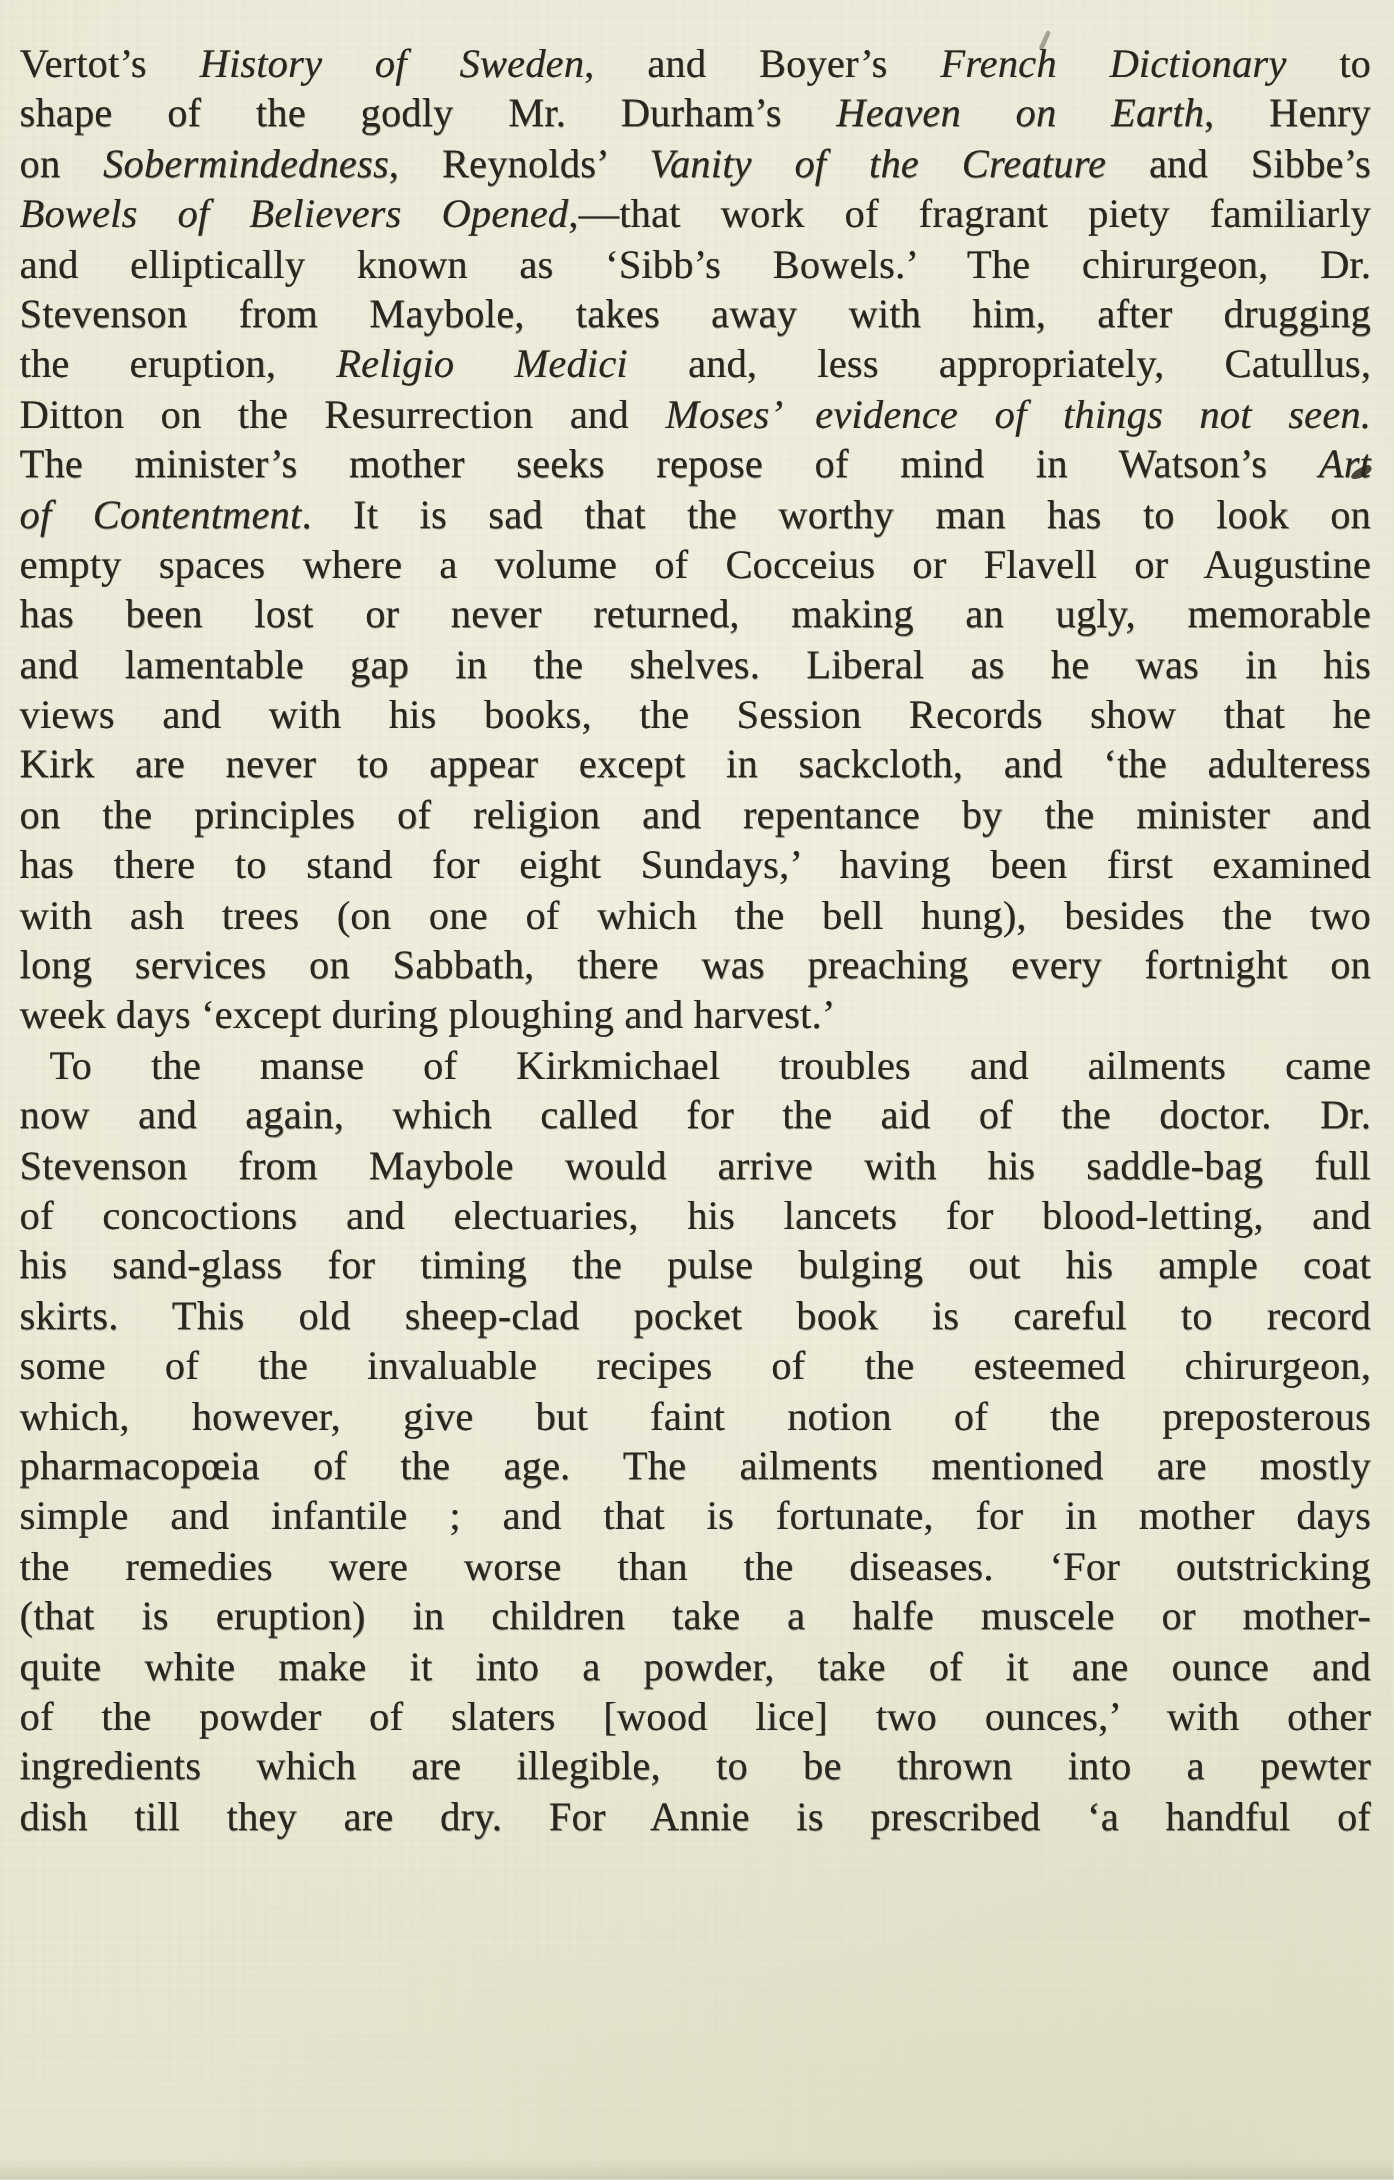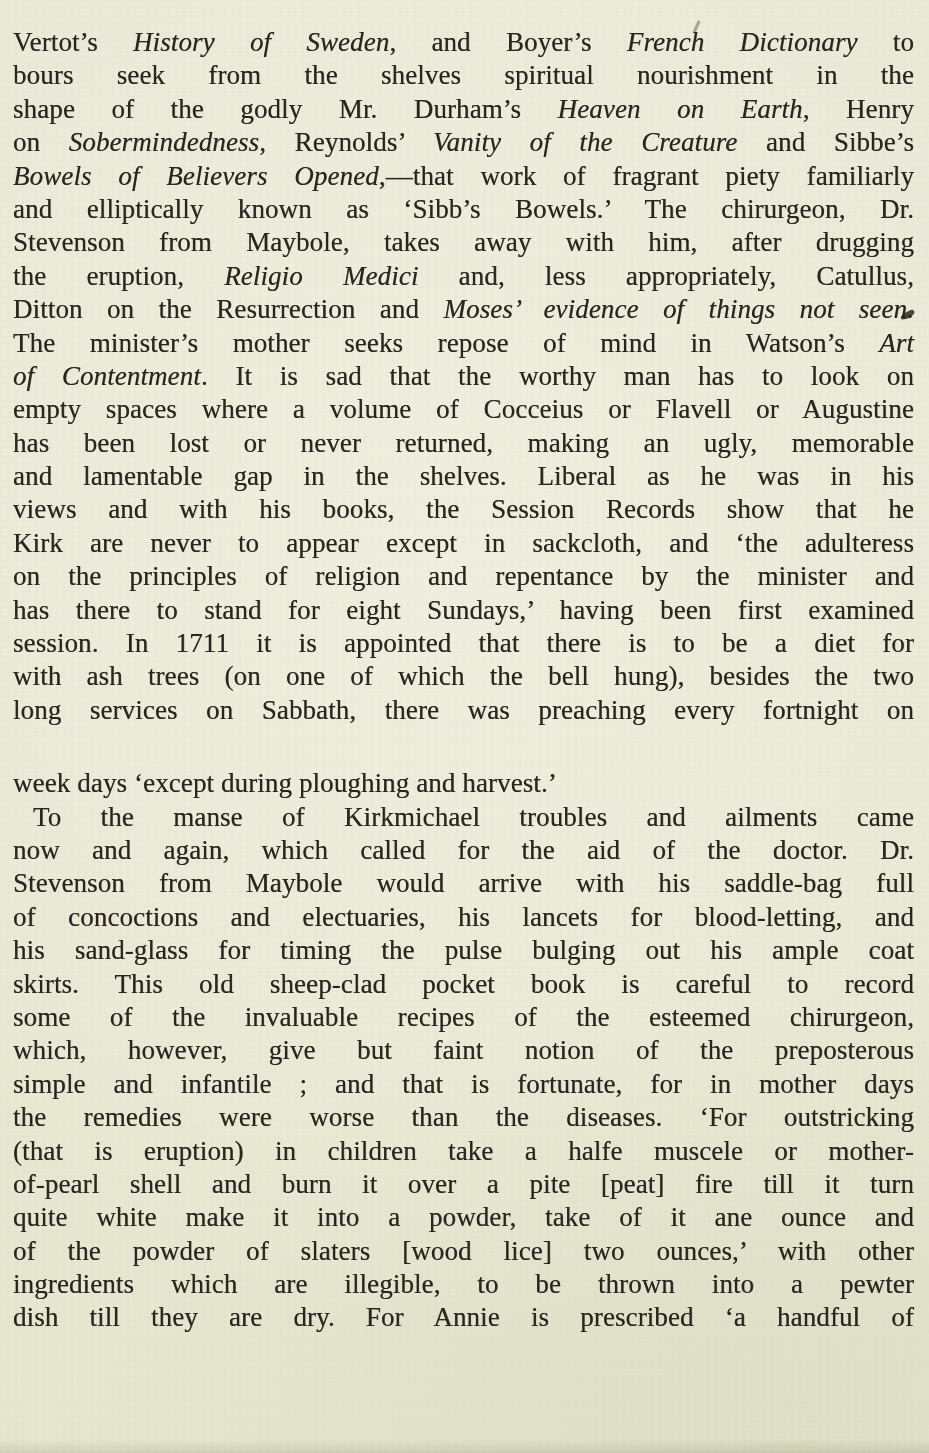--- a/index.html
+++ b/index.html
@@ -30,21 +30,21 @@
     color:#2a2520;
     font-size:27px;line-height:33.4px;letter-spacing:0.1px;
     text-shadow:0.35px 0.35px 0.45px rgba(35,28,15,0.55);
   }
   .line{
     text-align:justify;
     text-align-last:justify;
     text-justify:inter-word;
     height:33.4px;
   }
-  .line.no-just{text-align-last:left;margin-top:40px;}
+  .line.no-just{text-align-last:left;}
   .line.indent{text-indent:20px;}
   .it{font-style:italic;}
   .mark-top{
     position:absolute;left:695px;top:20px;width:3px;height:14px;
     background:#8d8a78;transform:rotate(24deg);border-radius:2px;opacity:.75;
   }
   .mark-right{
     position:absolute;left:900px;top:312px;width:15px;height:6px;
     background:#3b342a;transform:rotate(-28deg);
     border-radius:60% 40% 50% 60%;opacity:.9;
@@ -54,50 +54,48 @@
 <body>
 
 <div class="paper"></div>
 <div class="grain"></div>
 <div class="mark-top"></div>
 <div class="mark-right"></div>
 <div class="bottom-shade"></div>
 
 <div class="text-block">
     <div class="line"><span class="">Vertot’s </span><span class="it">History of Sweden</span><span class="">, and Boyer’s </span><span class="it">French Dictionary</span><span class=""> to</span></div>
-    <div class="line"><span class="">bours seek from the shelves spiritual nourishment in the</span></div>
     <div class="line"><span class="">shape of the godly Mr. Durham’s </span><span class="it">Heaven on Earth</span><span class="">, Henry</span></div>
     <div class="line"><span class="">on </span><span class="it">Sobermindedness</span><span class="">, Reynolds’ </span><span class="it">Vanity of the Creature</span><span class=""> and Sibbe’s</span></div>
     <div class="line"><span class="it">Bowels of Believers Opened</span><span class="">,—that work of fragrant piety familiarly</span></div>
     <div class="line"><span class="">and elliptically known as ‘Sibb’s Bowels.’ The chirurgeon, Dr.</span></div>
     <div class="line"><span class="">Stevenson from Maybole, takes away with him, after drugging</span></div>
     <div class="line"><span class="">the eruption, </span><span class="it">Religio Medici</span><span class=""> and, less appropriately, Catullus,</span></div>
     <div class="line"><span class="">Ditton on the Resurrection and </span><span class="it">Moses’ evidence of things not seen.</span></div>
     <div class="line"><span class="">The minister’s mother seeks repose of mind in Watson’s </span><span class="it">Art</span></div>
     <div class="line"><span class="it">of Contentment</span><span class="">. It is sad that the worthy man has to look on</span></div>
     <div class="line"><span class="">empty spaces where a volume of Cocceius or Flavell or Augustine</span></div>
     <div class="line"><span class="">has been lost or never returned, making an ugly, memorable</span></div>
     <div class="line"><span class="">and lamentable gap in the shelves. Liberal as he was in his</span></div>
     <div class="line"><span class="">views and with his books, the Session Records show that he</span></div>
     <div class="line"><span class="">Kirk are never to appear except in sackcloth, and ‘the adulteress</span></div>
     <div class="line"><span class="">on the principles of religion and repentance by the minister and</span></div>
     <div class="line"><span class="">has there to stand for eight Sundays,’ having been first examined</span></div>
-    <div class="line"><span class="">session. In 1711 it is appointed that there is to be a diet for</span></div>
     <div class="line"><span class="">with ash trees (on one of which the bell hung), besides the two</span></div>
     <div class="line"><span class="">long services on Sabbath, there was preaching every fortnight on</span></div>
     <div class="line no-just"><span class="">week days ‘except during ploughing and harvest.’</span></div>
     <div class="line indent"><span class="">To the manse of Kirkmichael troubles and ailments came</span></div>
     <div class="line"><span class="">now and again, which called for the aid of the doctor. Dr.</span></div>
     <div class="line"><span class="">Stevenson from Maybole would arrive with his saddle-bag full</span></div>
     <div class="line"><span class="">of concoctions and electuaries, his lancets for blood-letting, and</span></div>
     <div class="line"><span class="">his sand-glass for timing the pulse bulging out his ample coat</span></div>
     <div class="line"><span class="">skirts. This old sheep-clad pocket book is careful to record</span></div>
     <div class="line"><span class="">some of the invaluable recipes of the esteemed chirurgeon,</span></div>
     <div class="line"><span class="">which, however, give but faint notion of the preposterous</span></div>
+    <div class="line"><span class="">pharmacopœia of the age. The ailments mentioned are mostly</span></div>
     <div class="line"><span class="">simple and infantile ; and that is fortunate, for in mother days</span></div>
     <div class="line"><span class="">the remedies were worse than the diseases. ‘For outstricking</span></div>
     <div class="line"><span class="">(that is eruption) in children take a halfe muscele or mother-</span></div>
-    <div class="line"><span class="">of-pearl shell and burn it over a pite [peat] fire till it turn</span></div>
     <div class="line"><span class="">quite white make it into a powder, take of it ane ounce and</span></div>
     <div class="line"><span class="">of the powder of slaters [wood lice] two ounces,’ with other</span></div>
     <div class="line"><span class="">ingredients which are illegible, to be thrown into a pewter</span></div>
     <div class="line"><span class="">dish till they are dry. For Annie is prescribed ‘a handful of</span></div>
   </div>
 
 </body></html>

